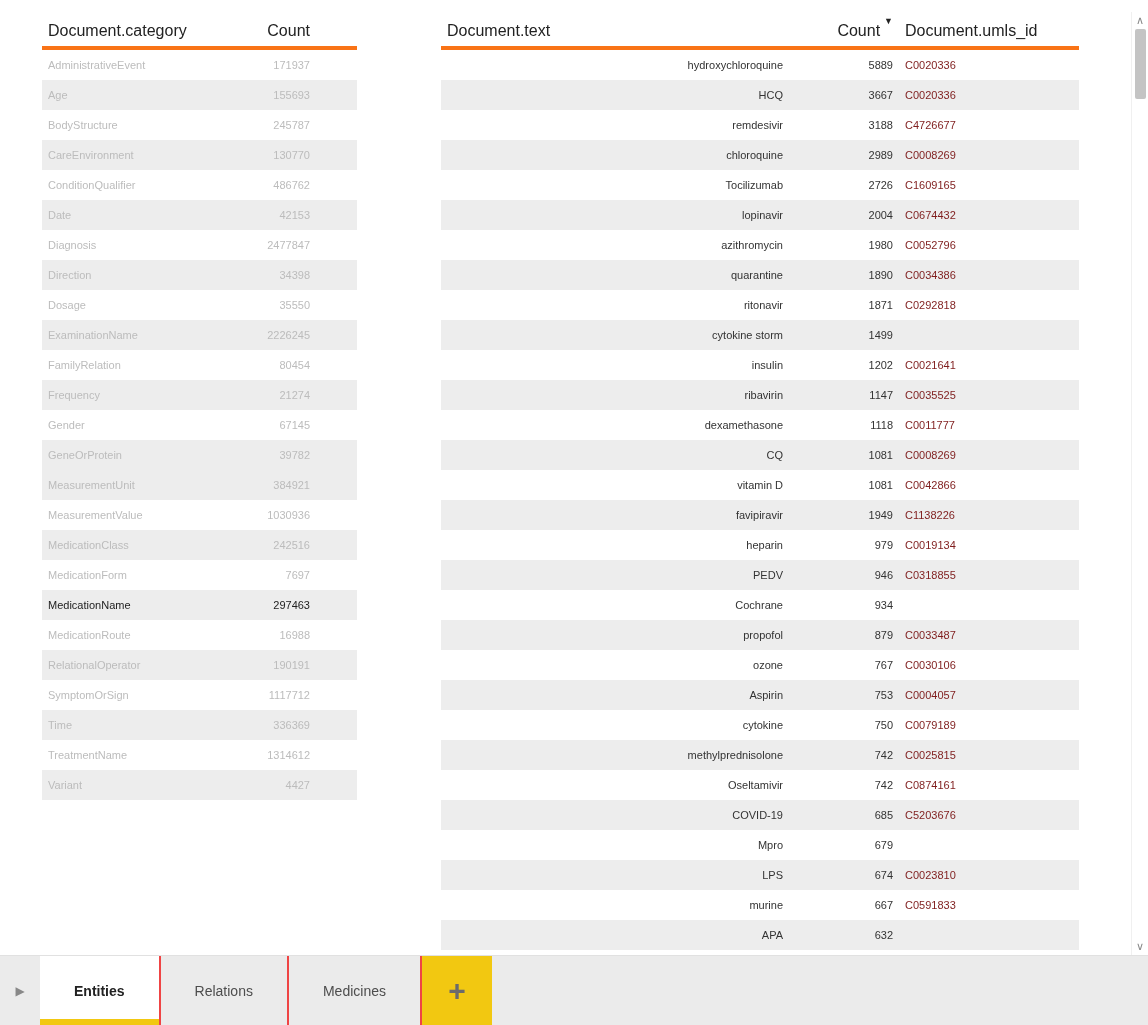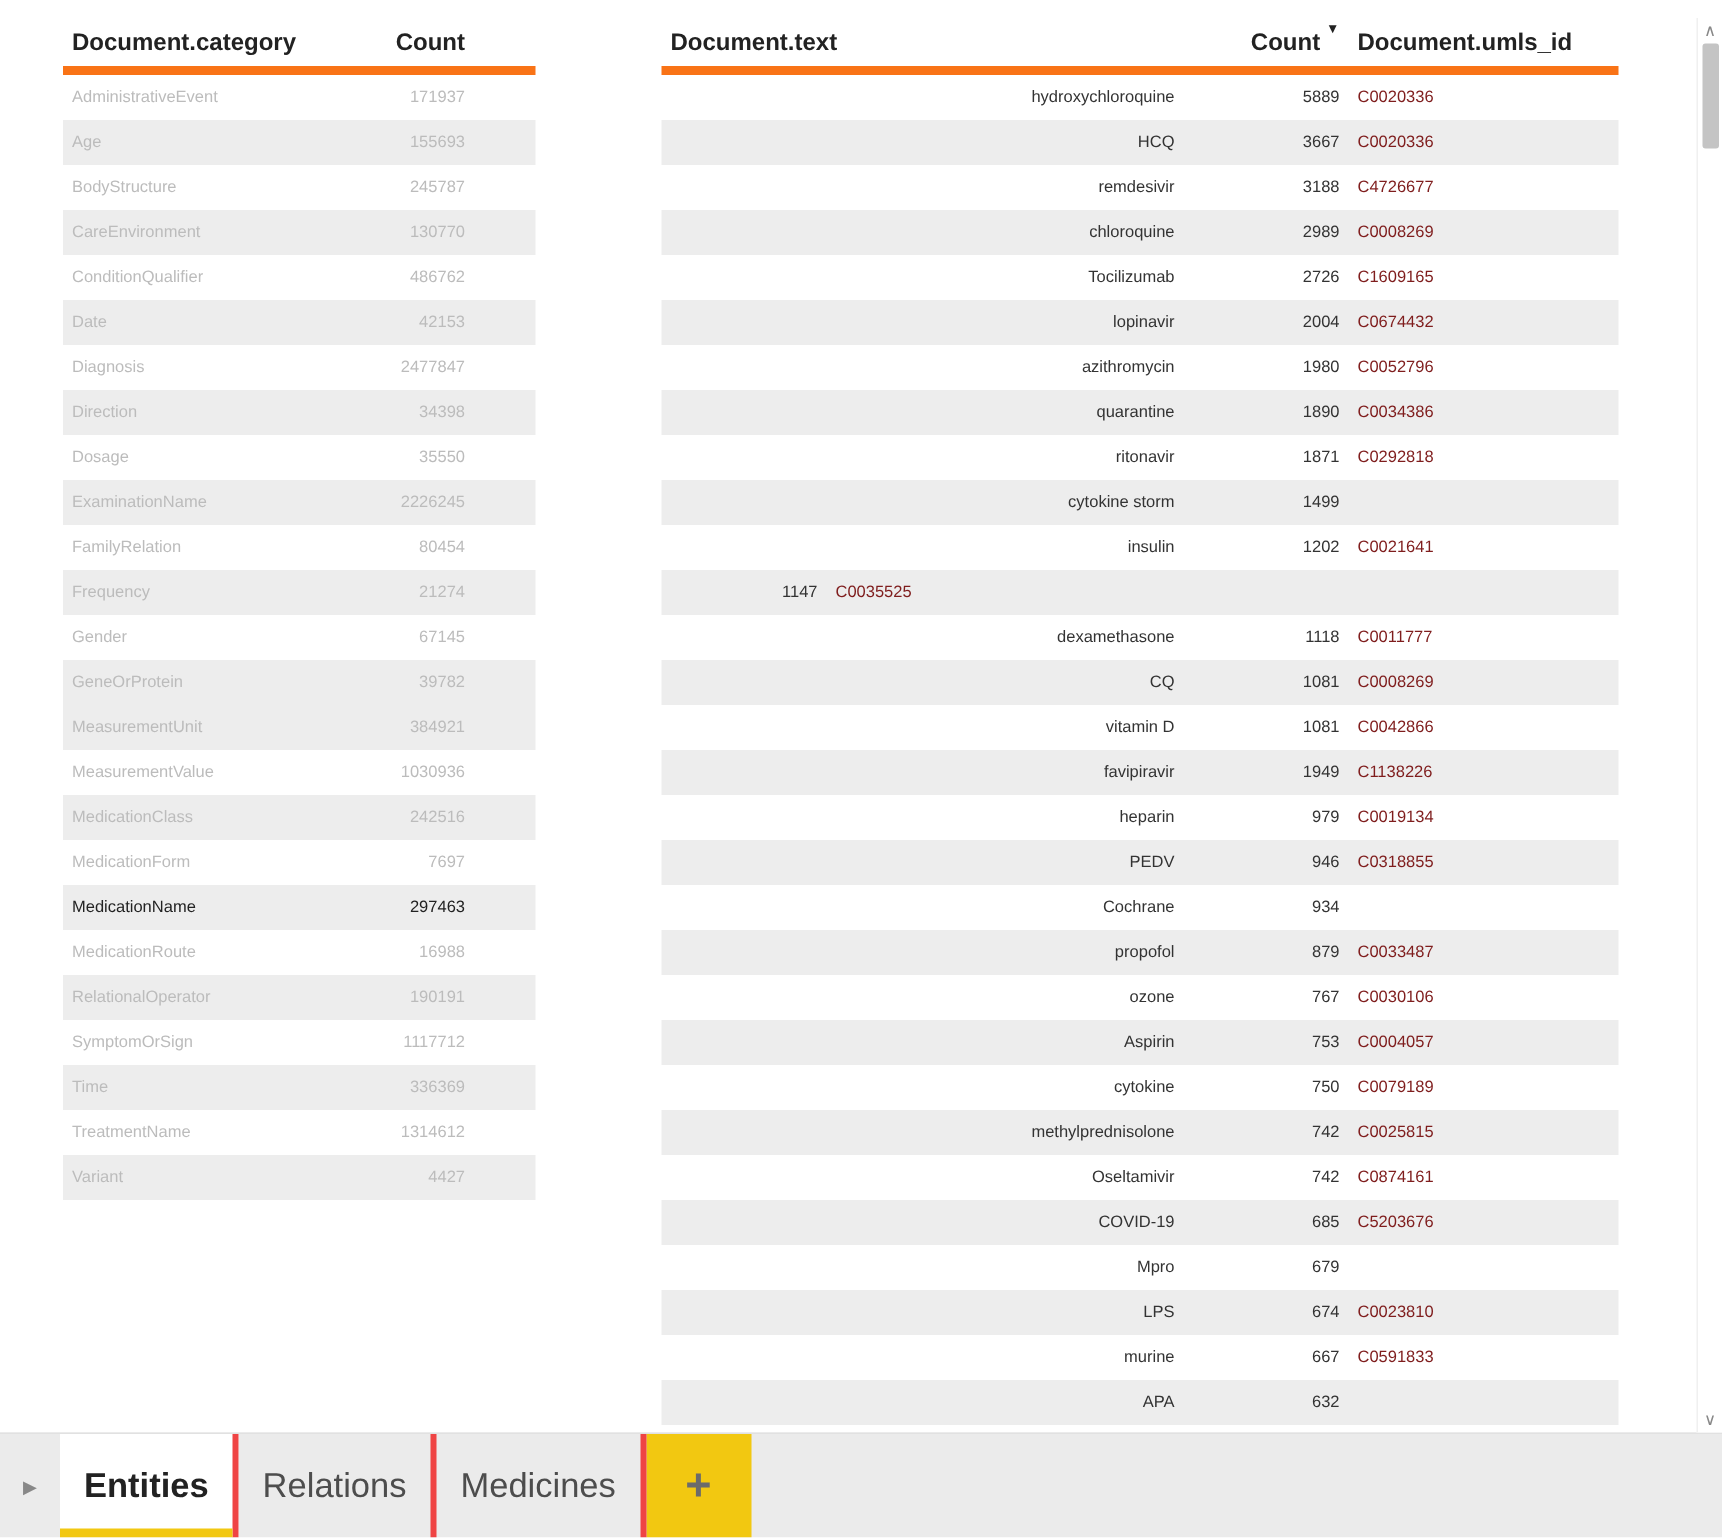--- a/index.html
+++ b/index.html
@@ -4,35 +4,35 @@
 <style>
   * { box-sizing: border-box; margin: 0; padding: 0; }
   html, body { width: 1148px; height: 1025px; font-family: "Segoe UI", Arial, sans-serif; background: #fff; overflow: hidden; }
   .panels { display: flex; height: 955px; padding: 12px 0 0 0; position: relative; }
   .left-panel { width: 315px; margin-left: 42px; }
   .right-panel { width: 638px; margin-left: 84px; }
   .scrollbar { width: 17px; height: 943px; background: #fff; border-left: 1px solid #f0f0f0; position: absolute; right: 0; top: 12px; }
   .scrollbar .up, .scrollbar .down { height: 17px; color:#888; display:flex; align-items:center; justify-content:center; font-size:11px; cursor:pointer; }
   .scrollbar .track { height: 909px; background: #fff; position: relative; }
   .scrollbar .thumb { position:absolute; top:0; left:3px; width:11px; height:70px; background:#c4c4c4; border-radius:2px; }
-  .headers { display:flex; border-bottom: 6px solid #f97316; height: 38px; align-items:flex-end;font-weight:bold; }
+  .headers { display:flex; border-bottom: 4px solid #f97316; height: 38px; align-items:flex-end; }
   .hcell { padding: 0 6px 6px 6px; font-size: 16px; color: #222; cursor:pointer; display:flex; align-items:flex-end; }
   .hcell .sort { font-size: 9px; color:#222; margin-left:4px; position:relative; top:-14px; }
   .body-row { display:flex; height: 30px; align-items:center; font-size:11px; }
   .body-row.even { background:#fff; }
   .body-row.odd { background:#ededed; }
   .left-panel .cell-cat { width: 184px; padding:0 6px; color:#bcbcbc; }
   .left-panel .cell-cnt { width: 90px; padding:0 6px; text-align:right; color:#bcbcbc; }
   .left-panel .selected .cell-cat, .left-panel .selected .cell-cnt { color:#222; }
   .right-panel .cell-txt { width: 348px; padding:0 6px; color:#333;text-align:right; }
   .right-panel .cell-cnt { width: 110px; padding:0 6px; text-align:right; color:#333; }
   .right-panel .cell-umls { width: 168px; padding:0 6px; color:#7f1d1d; }
   .tab-strip { height:70px; background:#ebebeb; display:flex; align-items:stretch; border-top:1px solid #e1e1e1; }
   .expand-btn { width:40px; display:flex; align-items:center; justify-content:center; color:#888; font-size:12px; cursor:pointer; }
-  .tab { padding:0 16px; display:flex; align-items:center; font-size:23px; color:#4d4d4d; cursor:pointer; border-right:4px solid #ef4444; position:relative; }
+  .tab { padding:0 34px; display:flex; align-items:center; font-size:14px; color:#4d4d4d; cursor:pointer; border-right:2px solid #ef4444; position:relative; }
   .tab.active { background:#fff; color:#222; font-weight:600; }
   .tab.active::after { content:""; position:absolute; left:0; right:0; bottom:0; height:6px; background:#f2c811; }
   .add-tab { width:70px; background:#f2c811; display:flex; align-items:center; justify-content:center; font-size:30px; color:#6b6b6b; cursor:pointer; font-weight:bold; }
 </style>
 </head>
 <body>
 
 <div class="panels">
 
   <div class="left-panel">
@@ -203,20 +203,21 @@
           <div class="cell-txt">cytokine storm</div>
           <div class="cell-cnt">1499</div>
           <div class="cell-umls"></div>
         </div>
         <div class="body-row even">
           <div class="cell-txt">insulin</div>
           <div class="cell-cnt">1202</div>
           <div class="cell-umls">C0021641</div>
         </div>
         <div class="body-row odd">
+          <div class="cell-txt">ribavirin</div>
           <div class="cell-cnt">1147</div>
           <div class="cell-umls">C0035525</div>
         </div>
         <div class="body-row even">
           <div class="cell-txt">dexamethasone</div>
           <div class="cell-cnt">1118</div>
           <div class="cell-umls">C0011777</div>
         </div>
         <div class="body-row odd">
           <div class="cell-txt">CQ</div>

